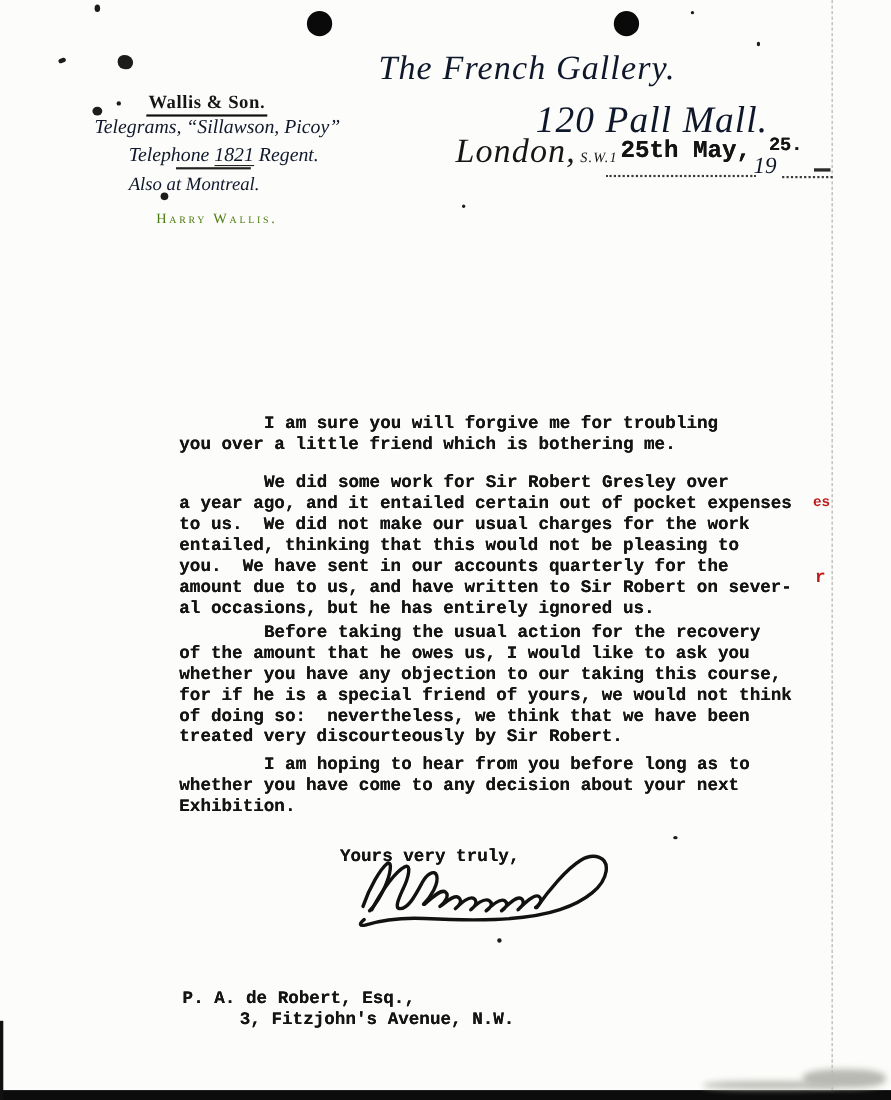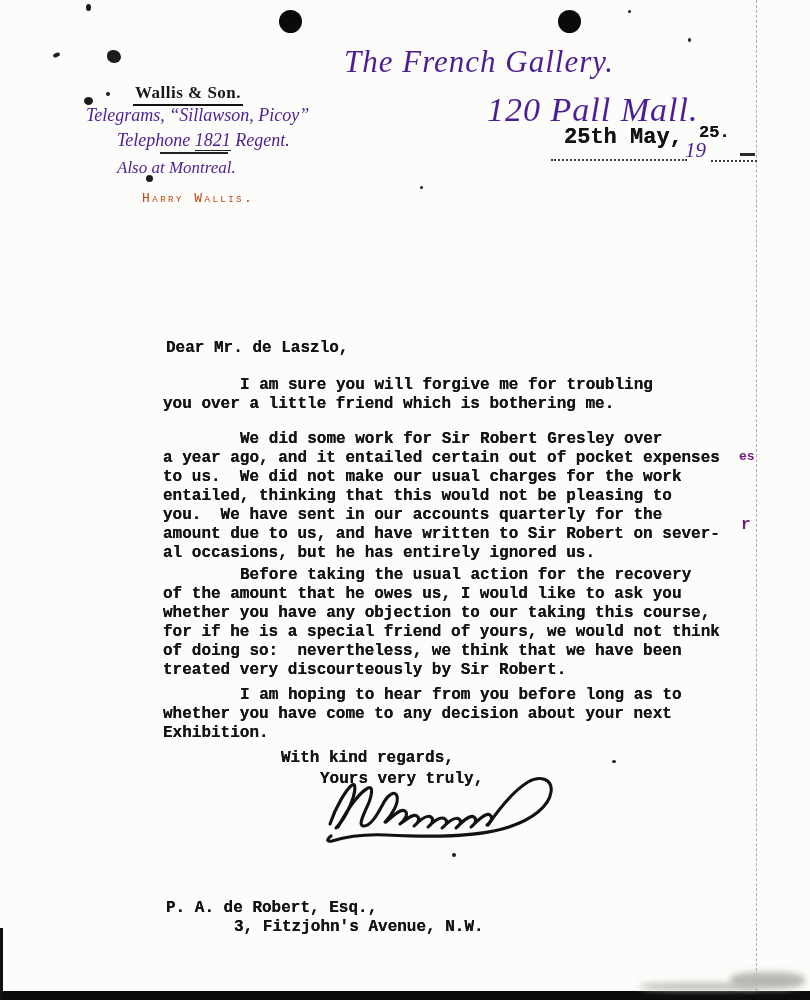--- a/index.html
+++ b/index.html
@@ -11,36 +11,36 @@
   
   .hole{position:absolute;width:23px;height:23px;border-radius:50%;background:#0a0a0a;}
   .hole.h1{left:279px;top:10px;}
   .hole.h2{left:558px;top:10px;}
   .bottom-bar{position:absolute;left:0;top:991px;width:810px;height:9px;background:#0c0c0c;}
   .left-edge{position:absolute;left:0;top:928px;width:3px;height:72px;background:#111;}
   .fold-line{position:absolute;left:756px;top:0;width:0;height:991px;border-left:1px dashed #9a9a9a;opacity:.8;}
   .speck{position:absolute;background:#1c1c1c;border-radius:50%;}
   .smudge{position:absolute;background:#b9b9b4;filter:blur(3px);border-radius:40%;}
   .tick{position:absolute;background:#2a2a2a;}
-  .edge-bleed{position:absolute;font-family:"Liberation Mono",monospace;font-weight:bold;font-size:13px;color:#701a75;}
+  .edge-bleed{position:absolute;font-family:"Liberation Mono",monospace;font-weight:bold;font-size:13px;color:#b91c1c;}
   
   .firm{
     position:absolute;left:133px;top:83px;width:110px;text-align:center;
     font-weight:bold;font-size:17px;letter-spacing:.5px;
     border-bottom:2px solid #111;padding-bottom:1px;
   }
-  .script{font-style:italic;color:#4c1d95;}
+  .script{font-style:italic;color:#0f172a;}
   .tele{position:absolute;left:86px;top:105px;font-size:18px;white-space:nowrap;}
   .phone{position:absolute;left:117px;top:130px;font-size:18px;white-space:nowrap;}
   .phone .num{border-bottom:1.5px solid #222;}
   .phone-rule{position:absolute;left:160px;top:152px;width:68px;height:1.5px;background:#222;}
   .also{position:absolute;left:117px;top:158px;font-size:17px;white-space:nowrap;}
   .person{
-    position:absolute;left:142px;top:191px;font-family:Liberation Mono, monospace;
-    font-variant:small-caps;font-size:13px;letter-spacing:2.5px;color:#c2410c;
+    position:absolute;left:142px;top:191px;font-family:Liberation Serif, serif;
+    font-variant:small-caps;font-size:13px;letter-spacing:2.5px;color:#4d7c0f;
   }
   
   .gallery{position:absolute;left:344px;top:44px;font-size:31px;letter-spacing:1px;white-space:nowrap;}
   .street{position:absolute;left:487px;top:91px;font-size:34px;letter-spacing:1px;white-space:nowrap;}
   .cityrow{position:absolute;left:414px;top:119px;white-space:nowrap;}
   .cityrow .city{font-size:31px;font-style:italic;letter-spacing:1px;}
   .cityrow .district{font-size:13px;font-style:italic;letter-spacing:1px;}
   .mono{font-family:"Liberation Mono",monospace;font-weight:bold;white-space:pre;
         text-shadow:0 0 .6px currentColor;color:#141414;}
   .typed-date{position:absolute;left:564px;top:125px;font-size:22px;}
@@ -49,24 +49,24 @@
   .dotline{position:absolute;height:0;border-bottom:2px dotted #3a3a3a;}
   .d1{left:551px;top:159px;width:136px;}
   .d2{left:711px;top:160px;width:46px;}
   
   .bodyline{position:absolute;font-size:16px;line-height:19px;}
   .sal{left:166px;top:339px;}
   .para .bodyline{left:163px;}
   .ind{text-indent:77px;}
   
   .regards{left:281px;top:749px;}
-  .yours{left:320px;top:770px;}
+  .yours{left:309px;top:770px;}
   .sig{position:absolute;left:318px;top:770px;width:252px;height:82px;}
   .foot1{left:166px;top:899px;}
-  .foot2{left:234px;top:918px;}
+  .foot2{left:218px;top:918px;}
 </style>
 </head>
 <body>
 
 <div class="page">
 
   <div class="hole h1"></div>
   <div class="hole h2"></div>
   <div class="fold-line"></div>
   <div class="bottom-bar"></div>
@@ -91,27 +91,27 @@
 
   <div class="firm">Wallis &amp; Son.</div>
   <div class="tele script">Telegrams, “Sillawson, Picoy”</div>
   <div class="phone script"><span>Telephone </span><span class="num">1821</span><span> Regent.</span></div>
   <div class="phone-rule"></div>
   <div class="also script">Also at Montreal.</div>
   <div class="person">Harry Wallis.</div>
 
   <div class="gallery script">The French Gallery.</div>
   <div class="street script">120 Pall Mall.</div>
+  <div class="cityrow"><span class="city">London,</span> <span class="district">S.W.1</span></div>
   <div class="mono typed-date">25th May,</div>
   <div class="mono typed-year">25.</div>
   <div class="year19 script">19</div>
   <div class="dotline d1"></div>
   <div class="dotline d2"></div>
 
-  <div class="mono bodyline sal">Dear Mr. de Laszlo,</div>
 
   <div class="para">
     <div class="mono bodyline ind" style="top:376px">I am sure you will forgive me for troubling</div>
     <div class="mono bodyline" style="top:395px">you over a little friend which is bothering me.</div>
   </div>
 
   <div class="para">
     <div class="mono bodyline ind" style="top:430px">We did some work for Sir Robert Gresley over</div>
     <div class="mono bodyline" style="top:449px">a year ago, and it entailed certain out of pocket expenses</div>
     <div class="mono bodyline" style="top:468px">to us.  We did not make our usual charges for the work</div>
@@ -129,21 +129,20 @@
     <div class="mono bodyline" style="top:642px">of doing so:  nevertheless, we think that we have been</div>
     <div class="mono bodyline" style="top:661px">treated very discourteously by Sir Robert.</div>
   </div>
 
   <div class="para">
     <div class="mono bodyline ind" style="top:686px">I am hoping to hear from you before long as to</div>
     <div class="mono bodyline" style="top:705px">whether you have come to any decision about your next</div>
     <div class="mono bodyline" style="top:724px">Exhibition.</div>
   </div>
 
-  <div class="mono bodyline regards">With kind regards,</div>
   <div class="mono bodyline yours">Yours very truly,</div>
 
   <svg class="sig" viewBox="0 0 252 82">
     <g fill="none" stroke="#121212" stroke-width="3.1" stroke-linecap="round" stroke-linejoin="round">
       <path d="M12,54 C18,36 28,20 34,15 C39,12 37,25 32,36 C28,45 22,54 18,58"></path>
       <path d="M20,57 C30,38 42,22 50,18 C56,15 54,27 48,39 C44,48 41,55 45,56 C53,57 60,43 66,32 C70,25 77,20 79,26 C81,33 74,45 67,52"></path>
       <path d="M68,52 C76,45 83,38 87,41 C91,44 86,51 82,54 C88,50 95,43 99,46 C103,49 99,54 96,56 C102,50 109,44 113,47 C117,50 113,55 110,57 C116,51 123,46 127,49 C131,52 127,56 124,58 C130,52 137,46 141,49 C145,52 141,56 138,58 C144,52 152,44 156,47 C160,50 156,55 153,57 C159,51 168,42 172,45 C176,48 172,53 169,55"></path>
       <path d="M170,55 C181,39 197,20 210,12 C222,5 235,9 233,22 C231,36 215,49 191,57 C158,68 108,67 68,65 C46,64 27,67 14,71 C9,72 8,70 13,66"></path>
     </g>
   </svg>

